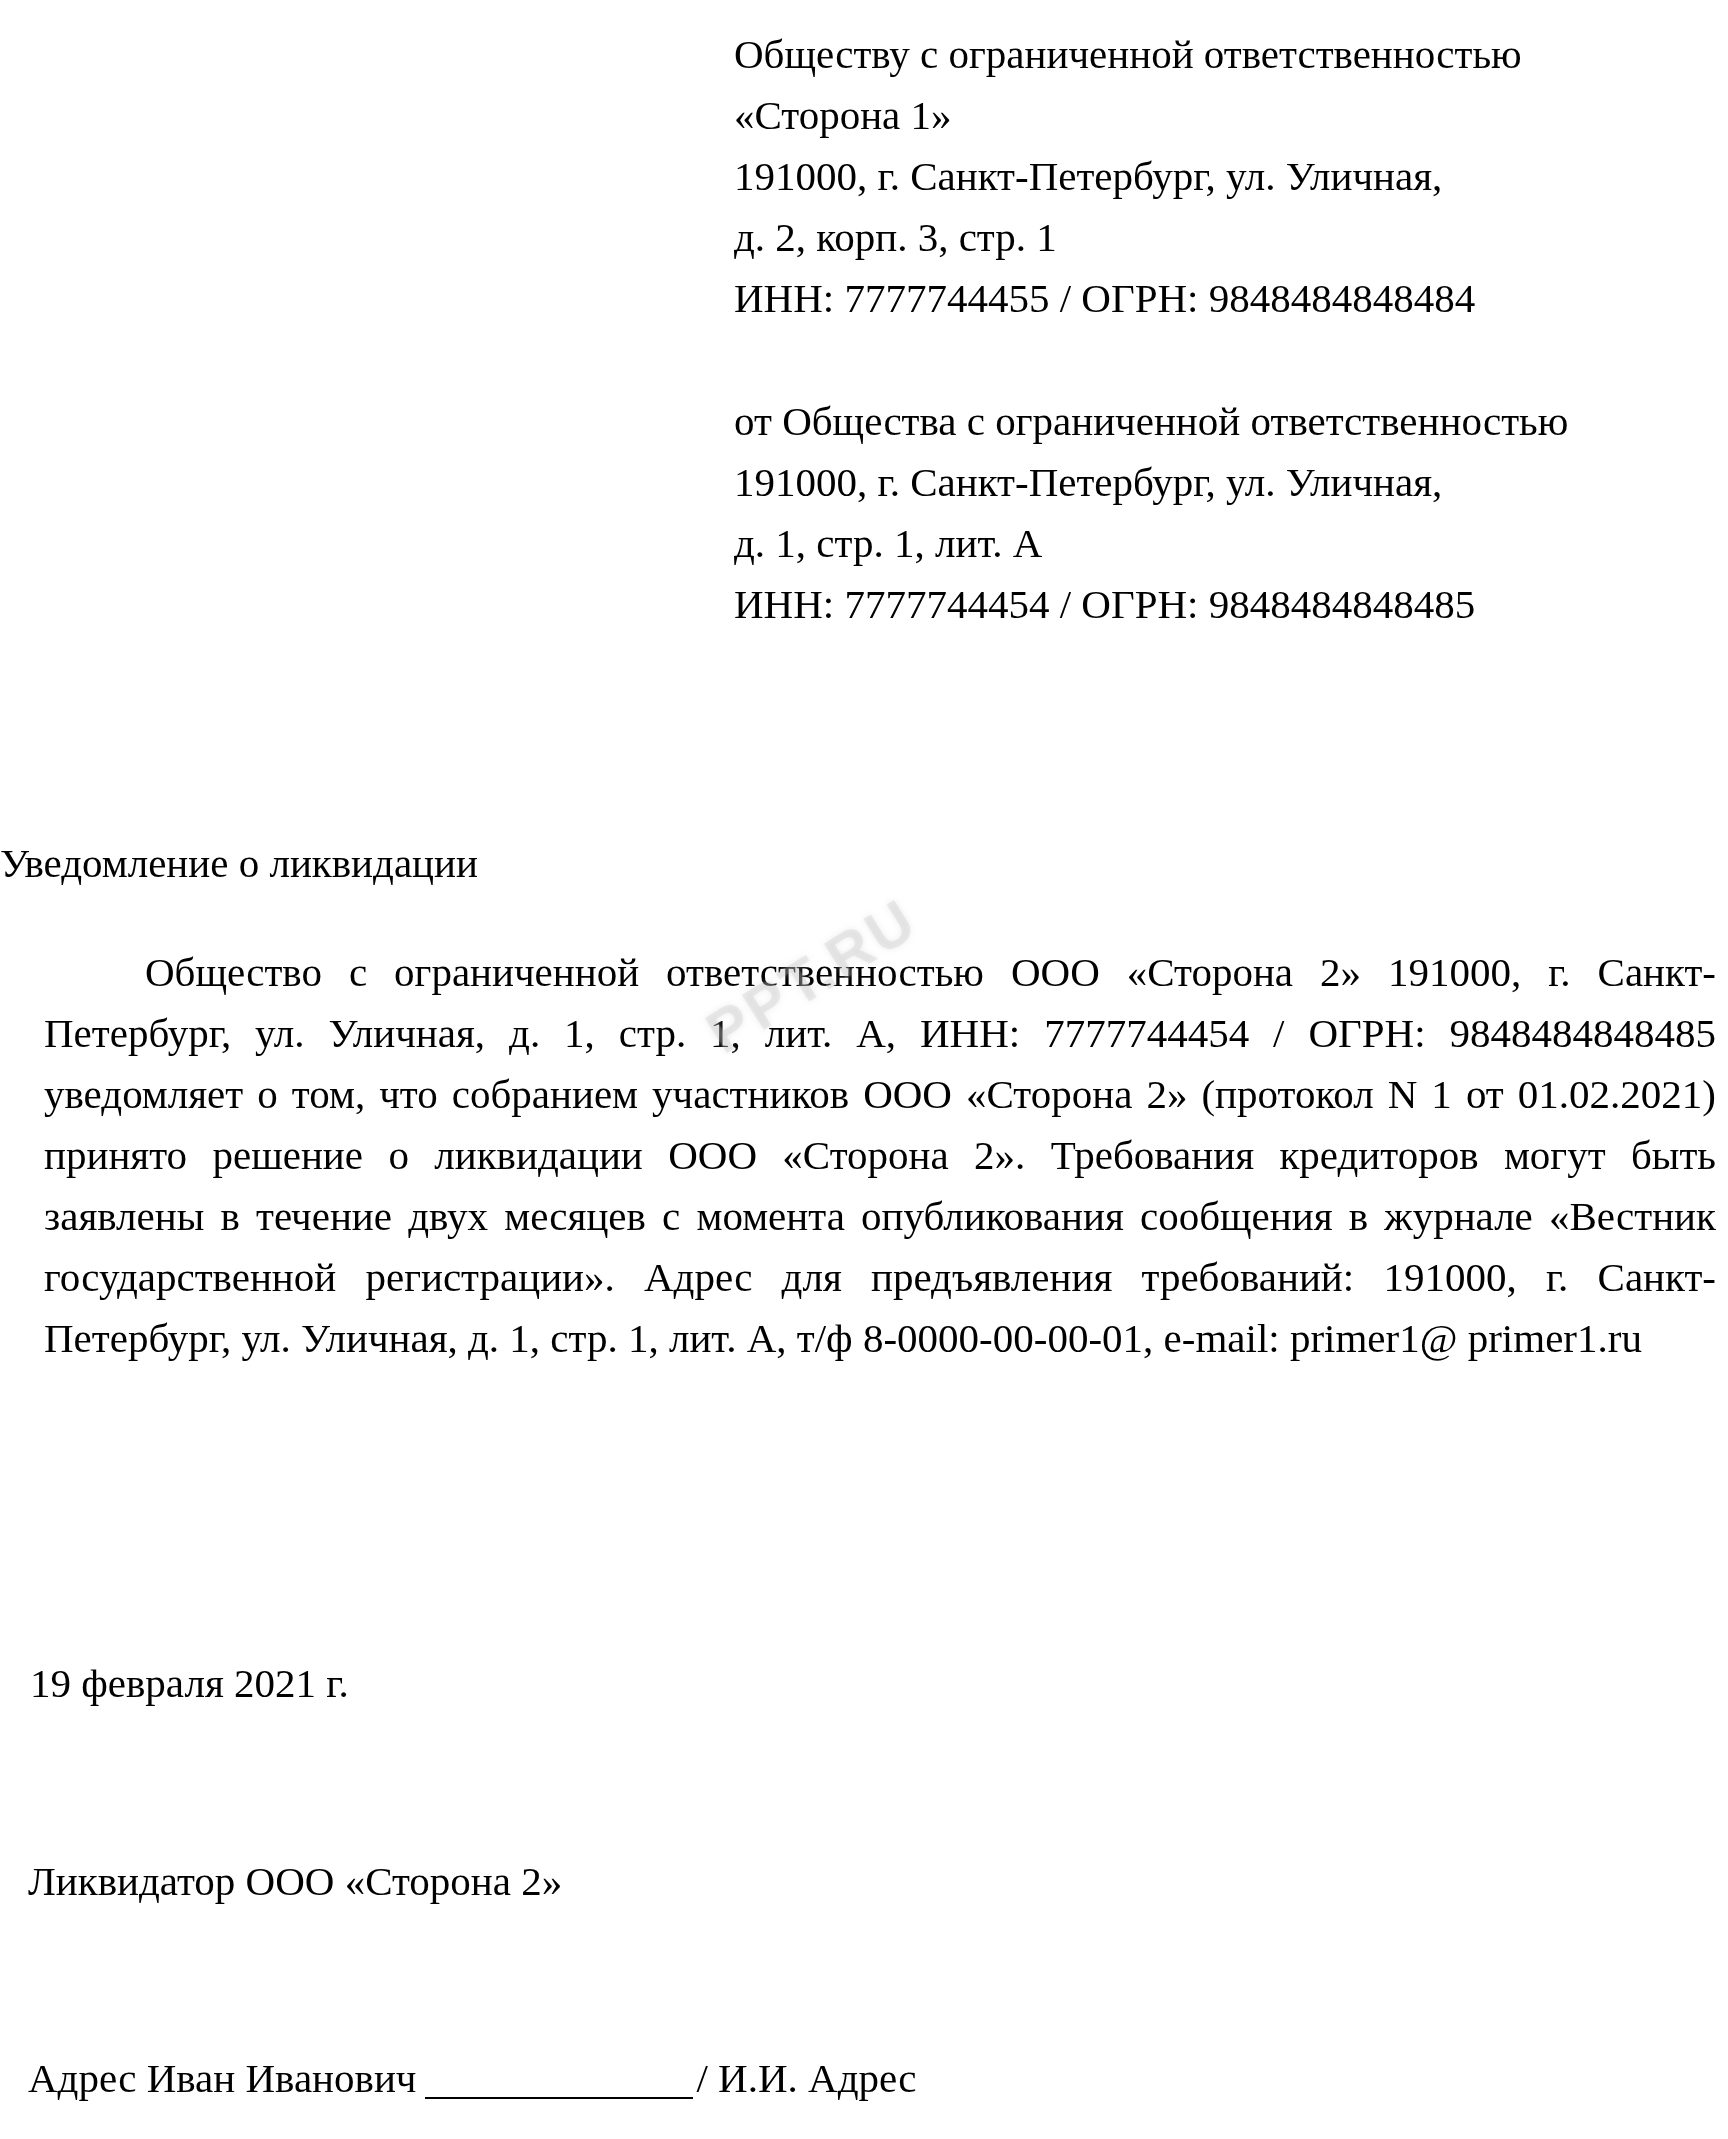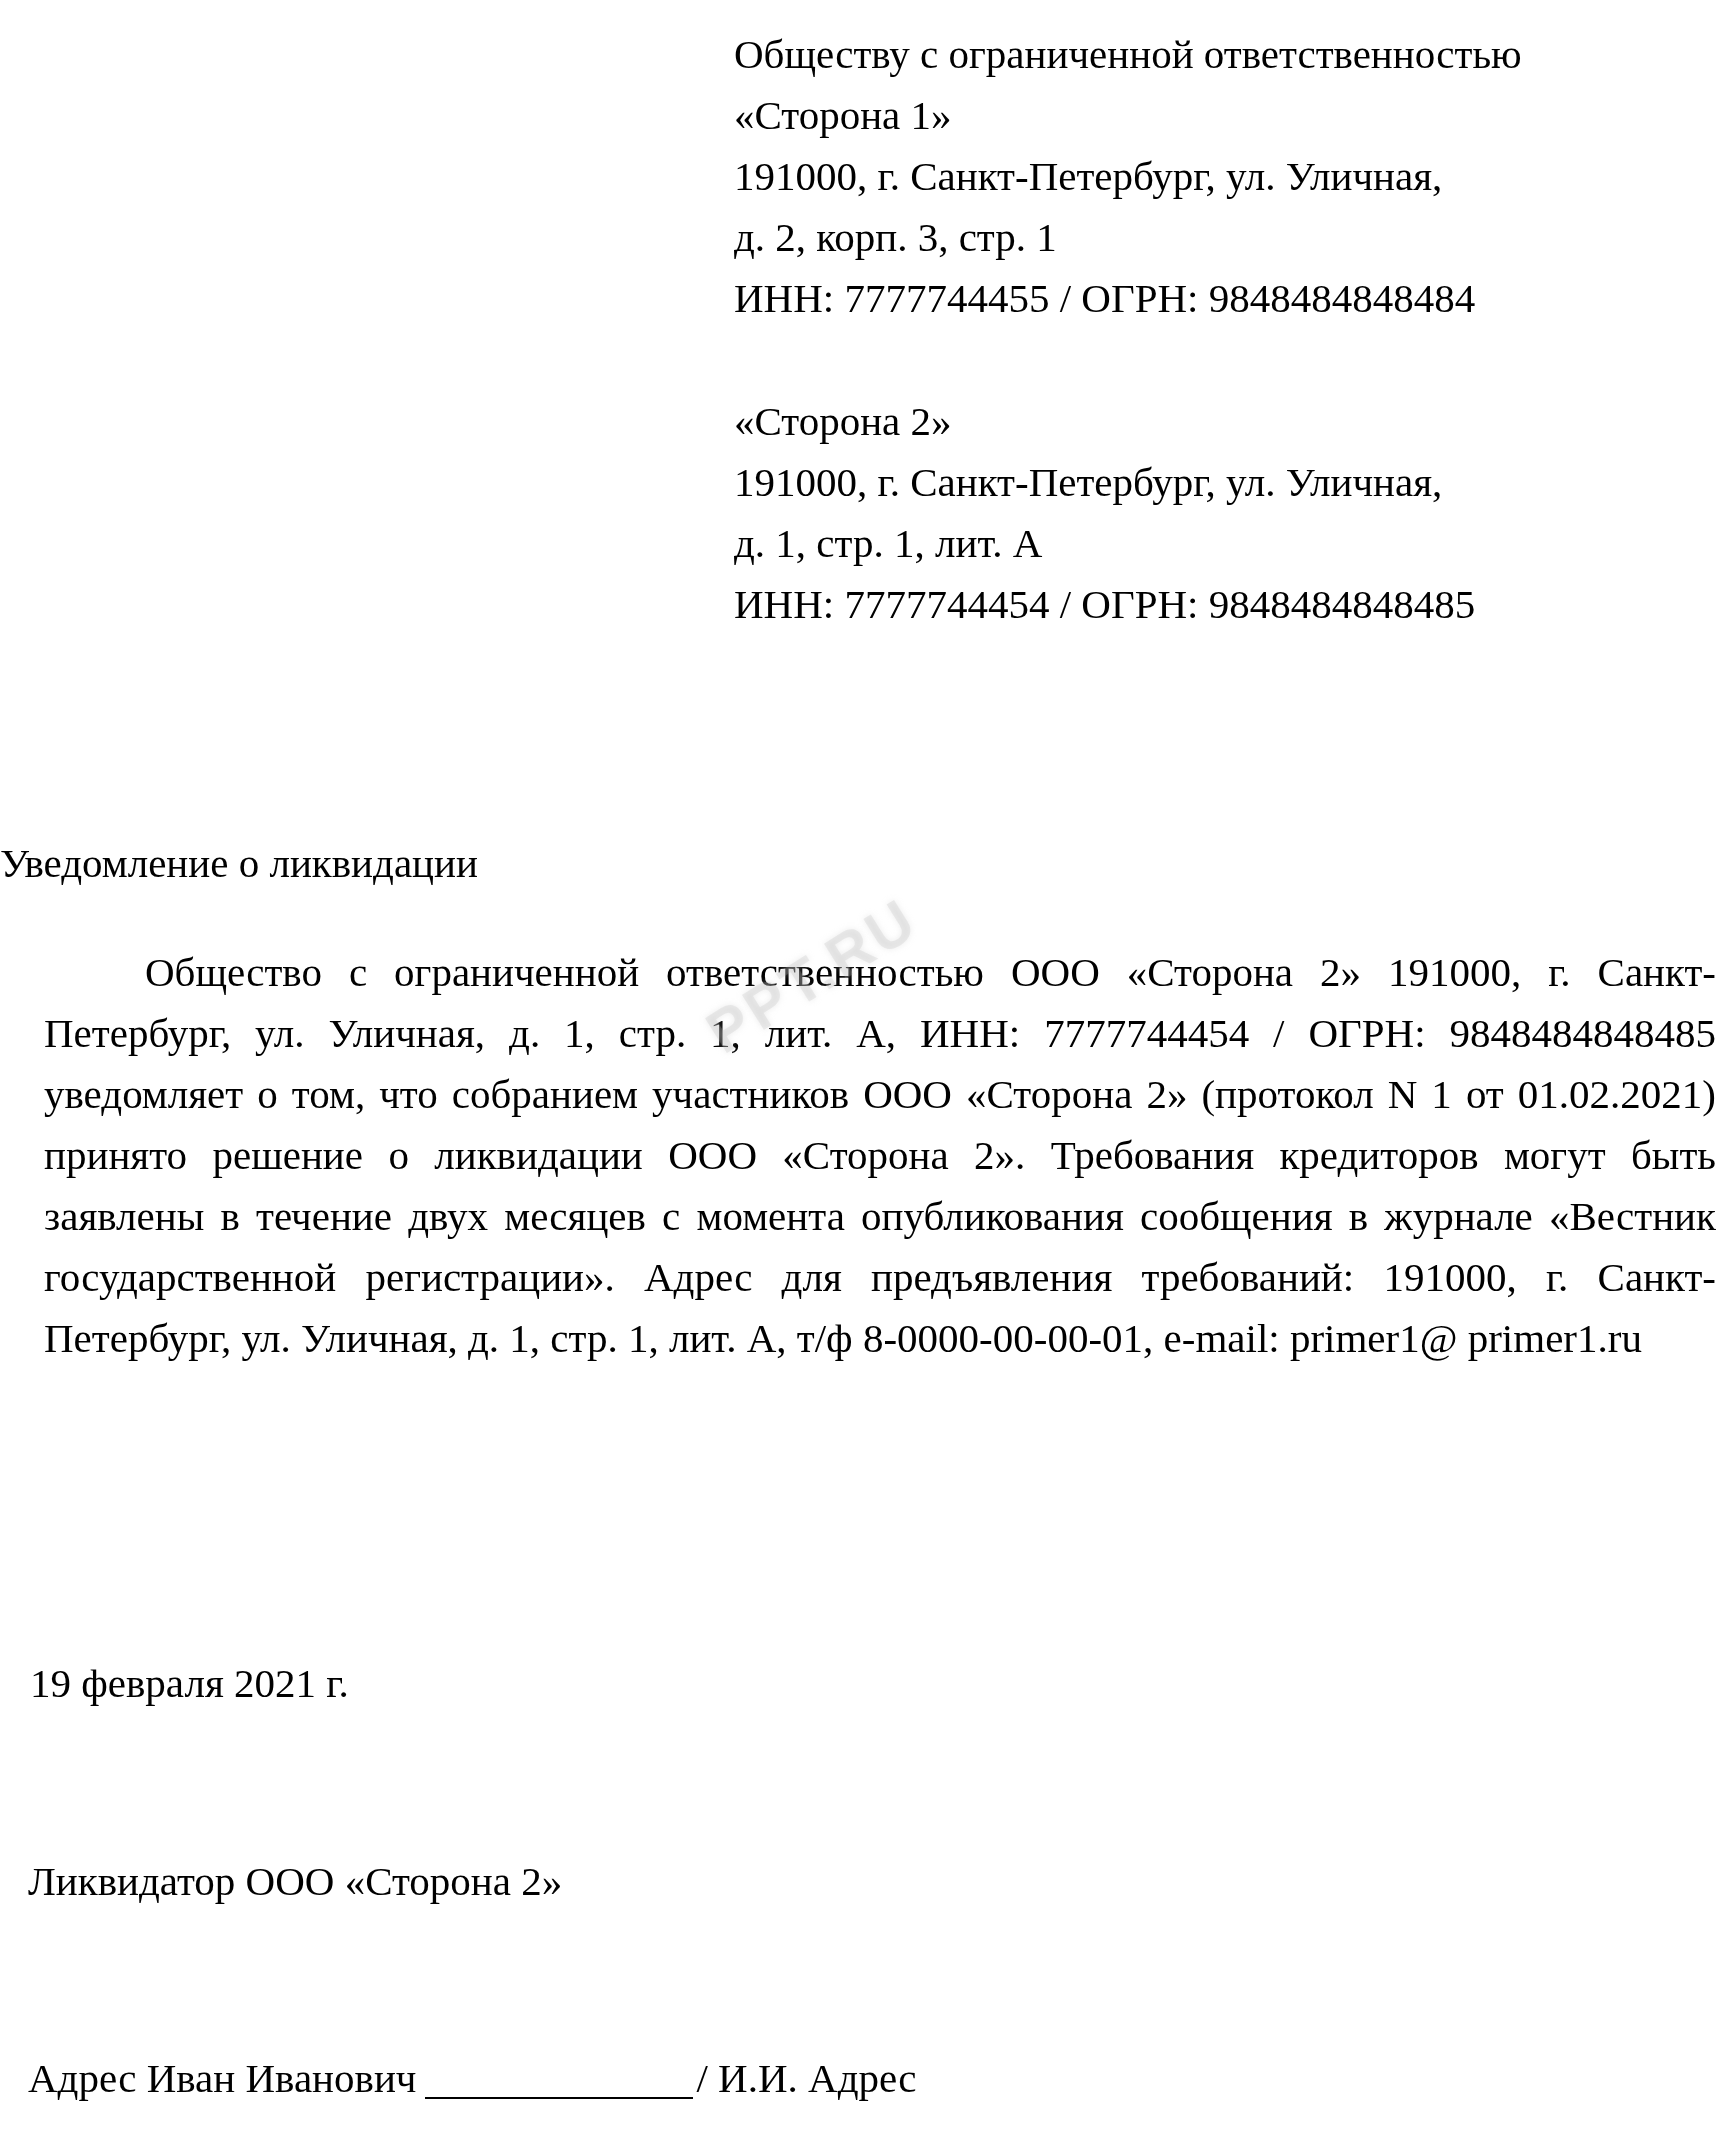--- a/index.html
+++ b/index.html
@@ -111,21 +111,21 @@
 
   <div class="addressee-block" id="block-to">
     <span class="line">Обществу с ограниченной ответственностью</span>
     <span class="line">«Сторона 1»</span>
     <span class="line">191000, г. Санкт-Петербург, ул. Уличная,</span>
     <span class="line">д. 2, корп. 3, стр. 1</span>
     <span class="line">ИНН: 7777744455 / ОГРН: 9848484848484</span>
   </div>
 
   <div class="addressee-block" id="block-from">
-    <span class="line">«Сторона 2»</span>
+    <span class="line">от Общества с ограниченной ответственностью</span>
     <span class="line">191000, г. Санкт-Петербург, ул. Уличная,</span>
     <span class="line">д. 1, стр. 1, лит. А</span>
     <span class="line">ИНН: 7777744454 / ОГРН: 9848484848485</span>
   </div>
 
   <div class="doc-title">Уведомление о ликвидации</div>
 
   <p class="body-paragraph">Общество с ограниченной ответственностью ООО «Сторона 2» 191000, г. Санкт-Петербург, ул. Уличная, д. 1, стр. 1, лит. А, ИНН: 7777744454 / ОГРН: 9848484848485 уведомляет о том, что собранием участников ООО «Сторона 2» (протокол N 1 от 01.02.2021) принято решение о ликвидации ООО «Сторона 2». Требования кредиторов могут быть заявлены в течение двух месяцев с момента опубликования сообщения в журнале «Вестник государственной регистрации». Адрес для предъявления требований: 191000, г. Санкт-Петербург, ул. Уличная, д. 1, стр. 1, лит. А, т/ф 8-0000-00-00-01, e-mail: primer1@ primer1.ru</p>
 
   <div class="watermark">PPT.RU</div>

